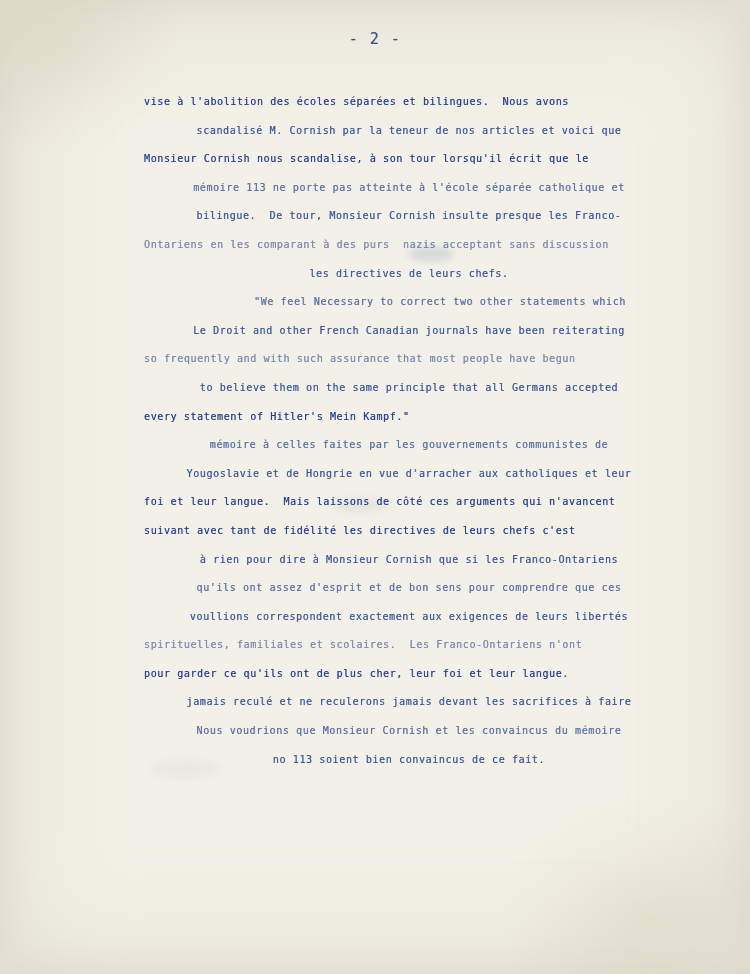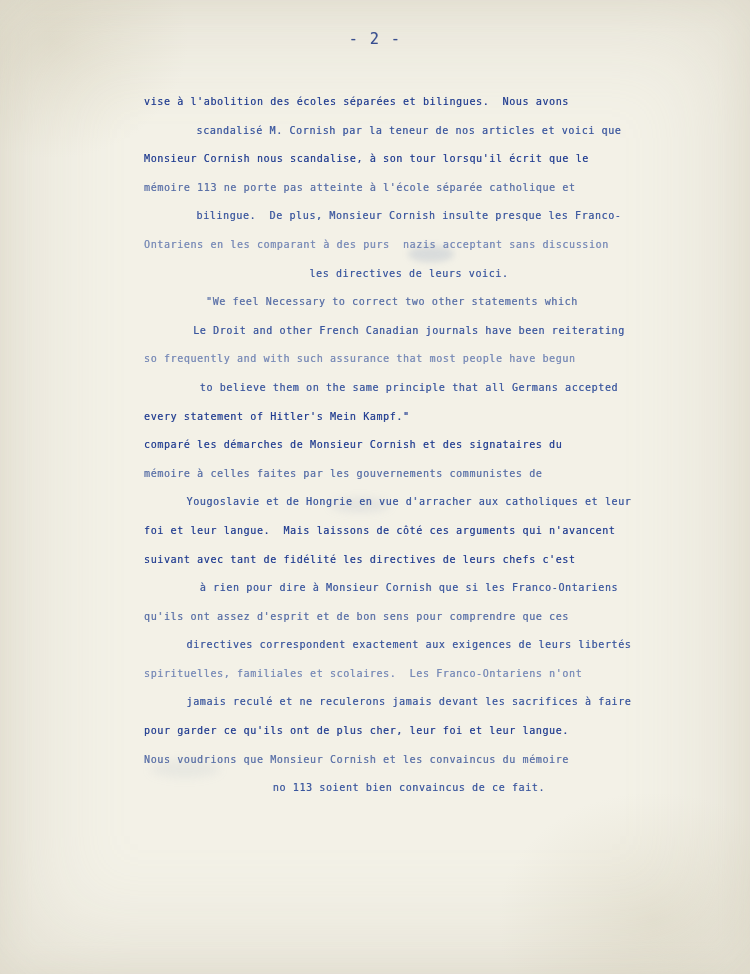--- a/index.html
+++ b/index.html
@@ -79,21 +79,21 @@
     white-space: pre;
     text-shadow: 0.35px 0.25px 0.5px rgba(40,66,145,0.42),
                 -0.2px 0.15px 0.4px rgba(70,95,165,0.22);
     margin-left: 36px;
   }
   .line.indent { text-indent: 62px; }
 
   
   .ink-strong { color: #1f3b90; }
   .ink-mid    { color: #33519c; opacity: 0.96; text-align: center; }
-  .ink-light  { color: #46609f; opacity: 0.88; }
+  .ink-light  { color: #46609f; opacity: 0.88; text-align: center; }
   .ink-faded  { color: #5a72ac; opacity: 0.80; }
 
   .smudge {
     position: absolute;
     pointer-events: none;
     border-radius: 50%;
     mix-blend-mode: multiply;
   }
 </style>
 </head>
@@ -105,43 +105,42 @@
   <div class="edge-stain-br"></div>
 
   <div class="page-number">- 2 -</div>
 
   <div class="body-text">
     <div class="para" id="para-1">
         <span class="line ink-strong">vise à l'abolition des écoles séparées et bilingues.  Nous avons</span>
         <span class="line ink-mid">scandalisé M. Cornish par la teneur de nos articles et voici que</span>
         <span class="line ink-strong">Monsieur Cornish nous scandalise, à son tour lorsqu'il écrit que le</span>
         <span class="line ink-light">mémoire 113 ne porte pas atteinte à l'école séparée catholique et</span>
-        <span class="line ink-mid">bilingue.  De plus, Monsieur Cornish insulte presque les Franco-</span>
+        <span class="line ink-mid">bilingue.  De tour, Monsieur Cornish insulte presque les Franco-</span>
         <span class="line ink-faded">Ontariens en les comparant à des purs  nazis acceptant sans discussion</span>
-        <span class="line ink-mid">les directives de leurs voici.</span>
+        <span class="line ink-mid">les directives de leurs chefs.</span>
       </div>
     <div class="para" id="para-2">
         <span class="line ink-light indent">"We feel Necessary to correct two other statements which</span>
         <span class="line ink-mid">Le Droit and other French Canadian journals have been reiterating</span>
         <span class="line ink-faded">so frequently and with such assurance that most people have begun</span>
         <span class="line ink-mid">to believe them on the same principle that all Germans accepted</span>
         <span class="line ink-strong">every statement of Hitler's Mein Kampf."</span>
       </div>
     <div class="para" id="para-3">
-        <span class="line ink-strong">comparé les démarches de Monsieur Cornish et des signataires du</span>
         <span class="line ink-light">mémoire à celles faites par les gouvernements communistes de</span>
         <span class="line ink-mid">Yougoslavie et de Hongrie en vue d'arracher aux catholiques et leur</span>
         <span class="line ink-strong">foi et leur langue.  Mais laissons de côté ces arguments qui n'avancent</span>
         <span class="line ink-strong">suivant avec tant de fidélité les directives de leurs chefs c'est</span>
         <span class="line ink-mid">à rien pour dire à Monsieur Cornish que si les Franco-Ontariens</span>
         <span class="line ink-light">qu'ils ont assez d'esprit et de bon sens pour comprendre que ces</span>
-        <span class="line ink-mid">directives correspondent exactement aux exigences de leurs libertés</span>
+        <span class="line ink-mid">voullions correspondent exactement aux exigences de leurs libertés</span>
         <span class="line ink-faded">spirituelles, familiales et scolaires.  Les Franco-Ontariens n'ont</span>
+        <span class="line ink-strong">pour garder ce qu'ils ont de plus cher, leur foi et leur langue.</span>
         <span class="line ink-mid">jamais reculé et ne reculerons jamais devant les sacrifices à faire</span>
-        <span class="line ink-strong">pour garder ce qu'ils ont de plus cher, leur foi et leur langue.</span>
         <span class="line ink-light">Nous voudrions que Monsieur Cornish et les convaincus du mémoire</span>
         <span class="line ink-mid">no 113 soient bien convaincus de ce fait.</span>
       </div>
   </div>
 
   <div class="smudge" style="left:408px; top:246px; width:46px; height:16px; background:rgba(120,145,195,0.20); filter:blur(3px);"></div>
   <div class="smudge" style="left:330px; top:498px; width:60px; height:14px; background:rgba(150,165,200,0.14); filter:blur(4px);"></div>
   <div class="smudge" style="left:150px; top:760px; width:70px; height:18px; background:rgba(150,165,200,0.10); filter:blur(5px);"></div>
 
   <div class="vignette"></div>

